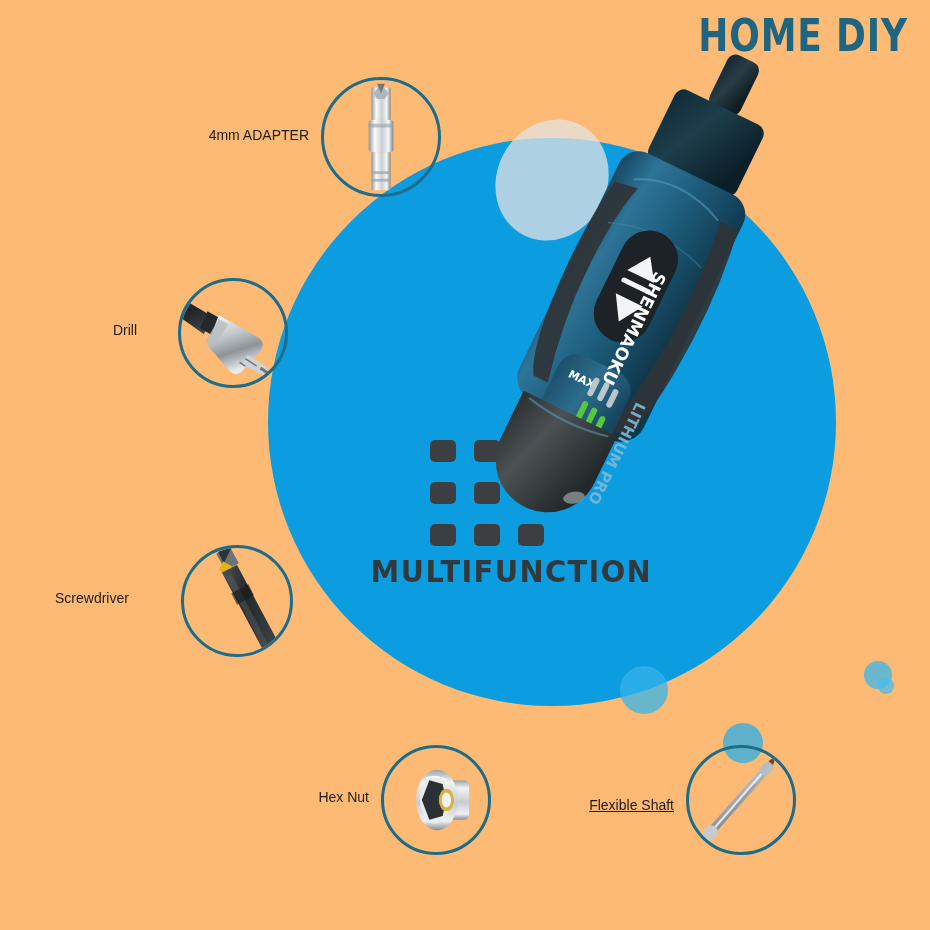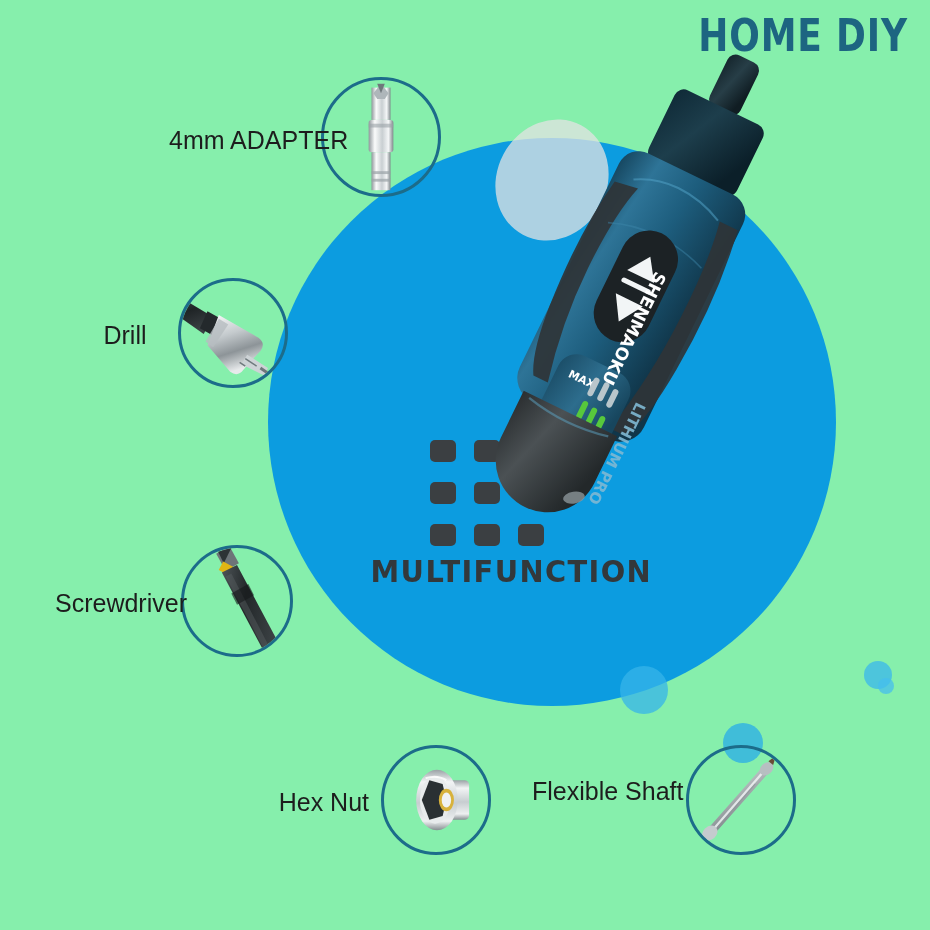--- a/index.html
+++ b/index.html
@@ -7,21 +7,21 @@
     padding: 0;
     background: #ffffff;
   }
   body {
     font-family: "Liberation Sans", sans-serif;
   }
   #stage {
     position: relative;
     width: 930px;
     height: 930px;
-    background: #86efac;
+    background: #fdba74;
     overflow: hidden;
   }
 
   
   .header-title {
     position: absolute;
     right: 22px;
     top: 12px;
     font-family: "DejaVu Sans", sans-serif;
     font-weight: 700;
@@ -98,21 +98,21 @@
     position: absolute;
     left: 0; top: 0;
     border-radius: 50%;
     border: 3px solid #1c6c8a;
     box-sizing: border-box;
     background: transparent;
     overflow: hidden;
   }
   .feature .lbl {
     position: absolute;
-    font-size: 25px;
+    font-size: 14px;
     color: #1d1d1d;
     white-space: nowrap;
     line-height: 1;
   }
 
   
   #feat-adapter      { left: 321px; top: 77px; }
   #feat-adapter .ring{ width: 120px; height: 120px; }
   #feat-adapter .lbl { left: -152px; top: 51px; width: 140px; text-align: right; }
 
@@ -123,21 +123,21 @@
   #feat-screwdriver  { left: 181px; top: 545px; }
   #feat-screwdriver .ring { width: 112px; height: 112px; }
   #feat-screwdriver .lbl  { left: -126px; top: 46px; width: 114px; text-align: left; }
 
   #feat-hexnut       { left: 381px; top: 745px; }
   #feat-hexnut .ring { width: 110px; height: 110px; }
   #feat-hexnut .lbl  { left: -108px; top: 45px; width: 96px; text-align: right; }
 
   #feat-flexshaft    { left: 686px; top: 745px; }
   #feat-flexshaft .ring { width: 110px; height: 110px; }
-  #feat-flexshaft .lbl  { left: -154px; top: 34px; width: 142px; text-align: right; }
+  #feat-flexshaft .lbl  { left: -154px; top: 53px; width: 142px; text-align: right; text-decoration: underline; }
 
   
   .art { position: absolute; left: 0; top: 0; width: 100%; height: 100%; }
 
   
   .tool {
     position: absolute;
     left: 395px;
     top: 40px;
     width: 470px;

